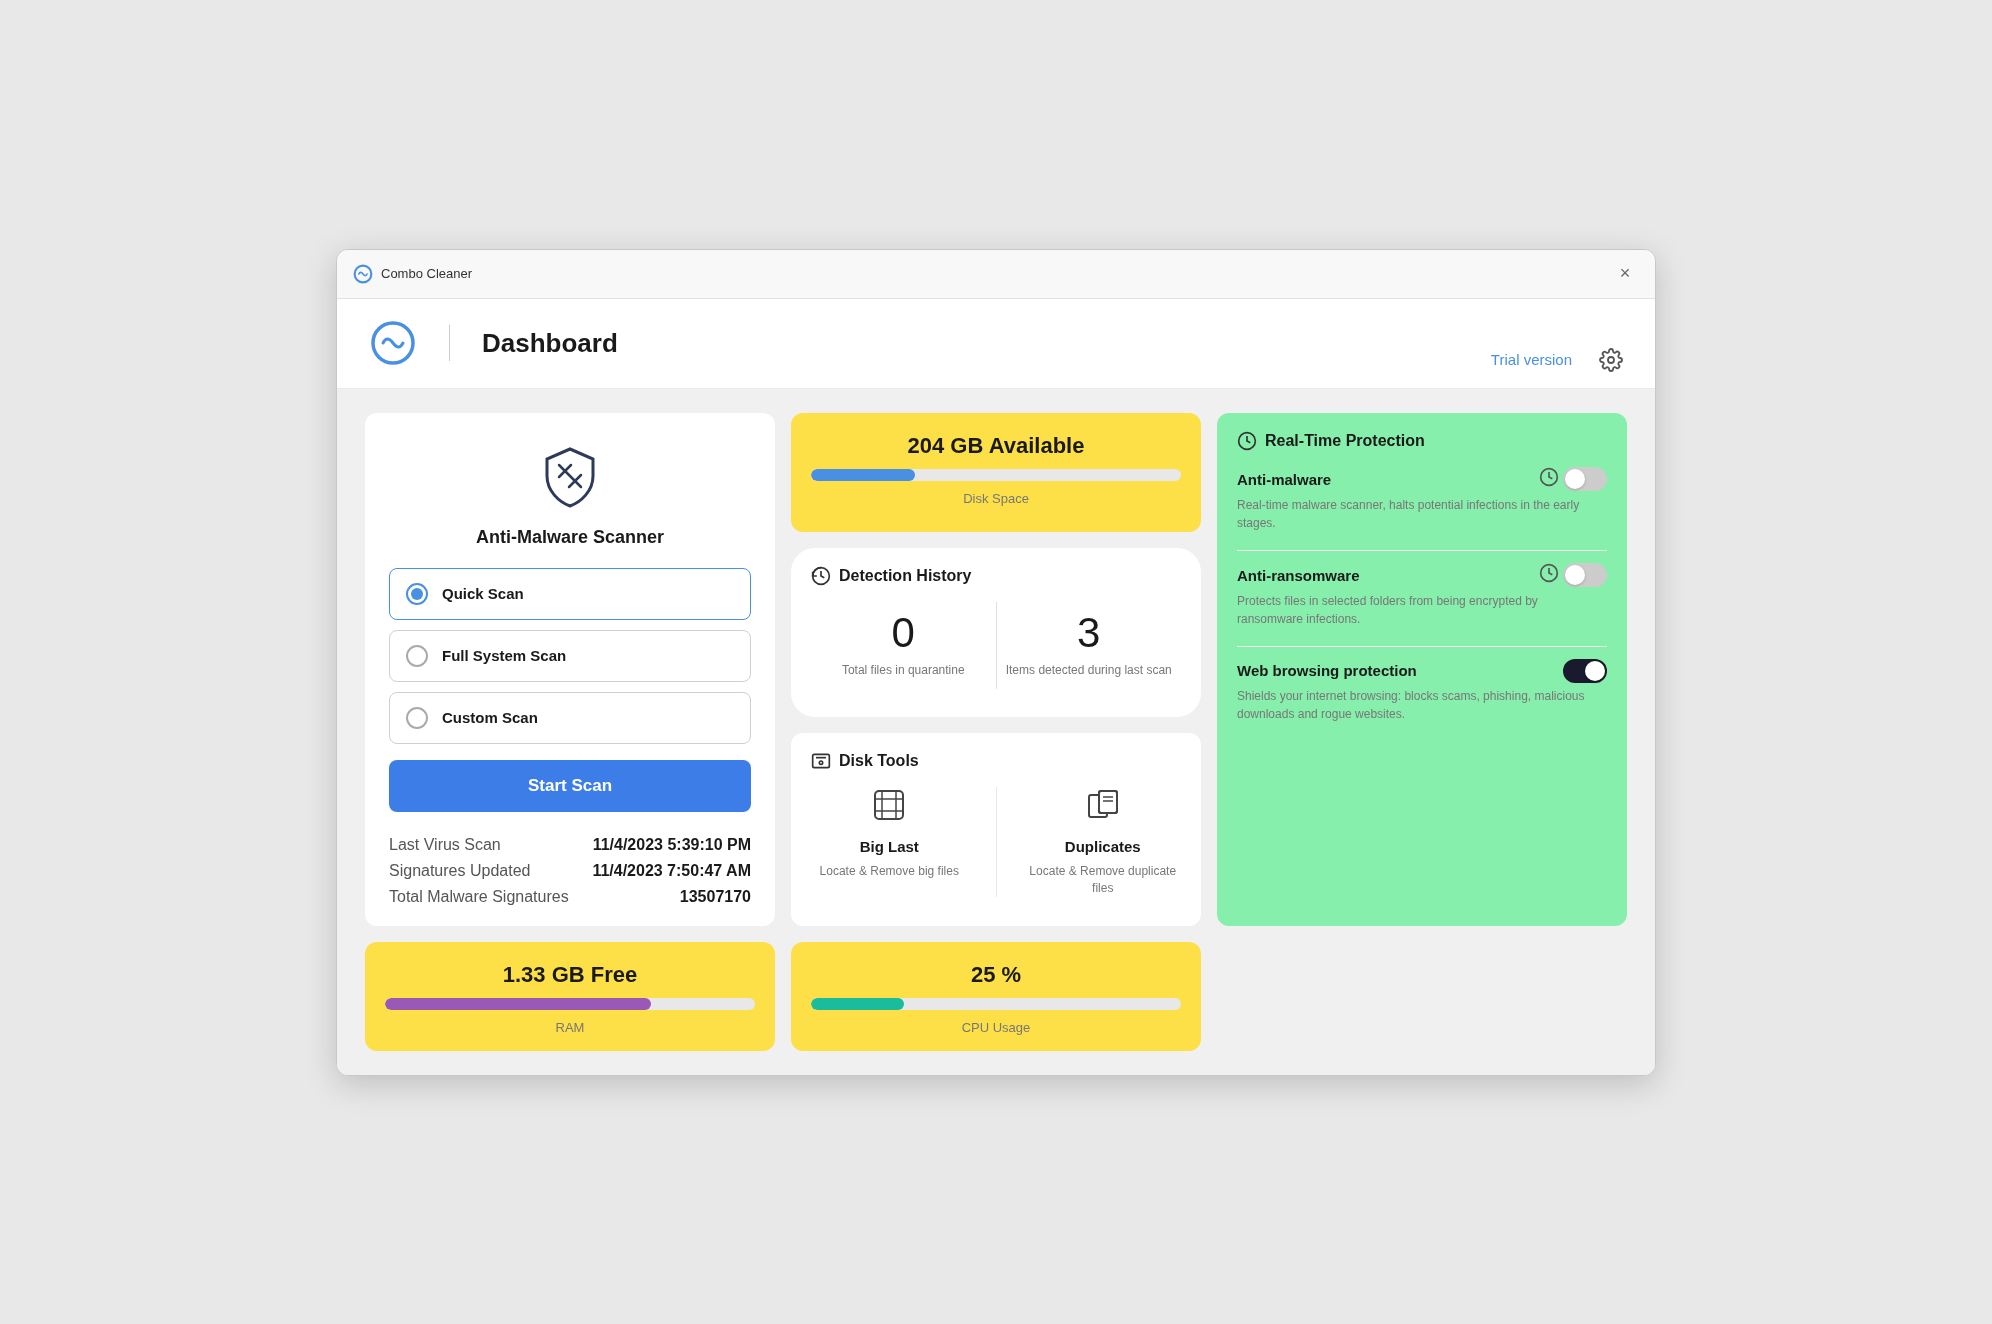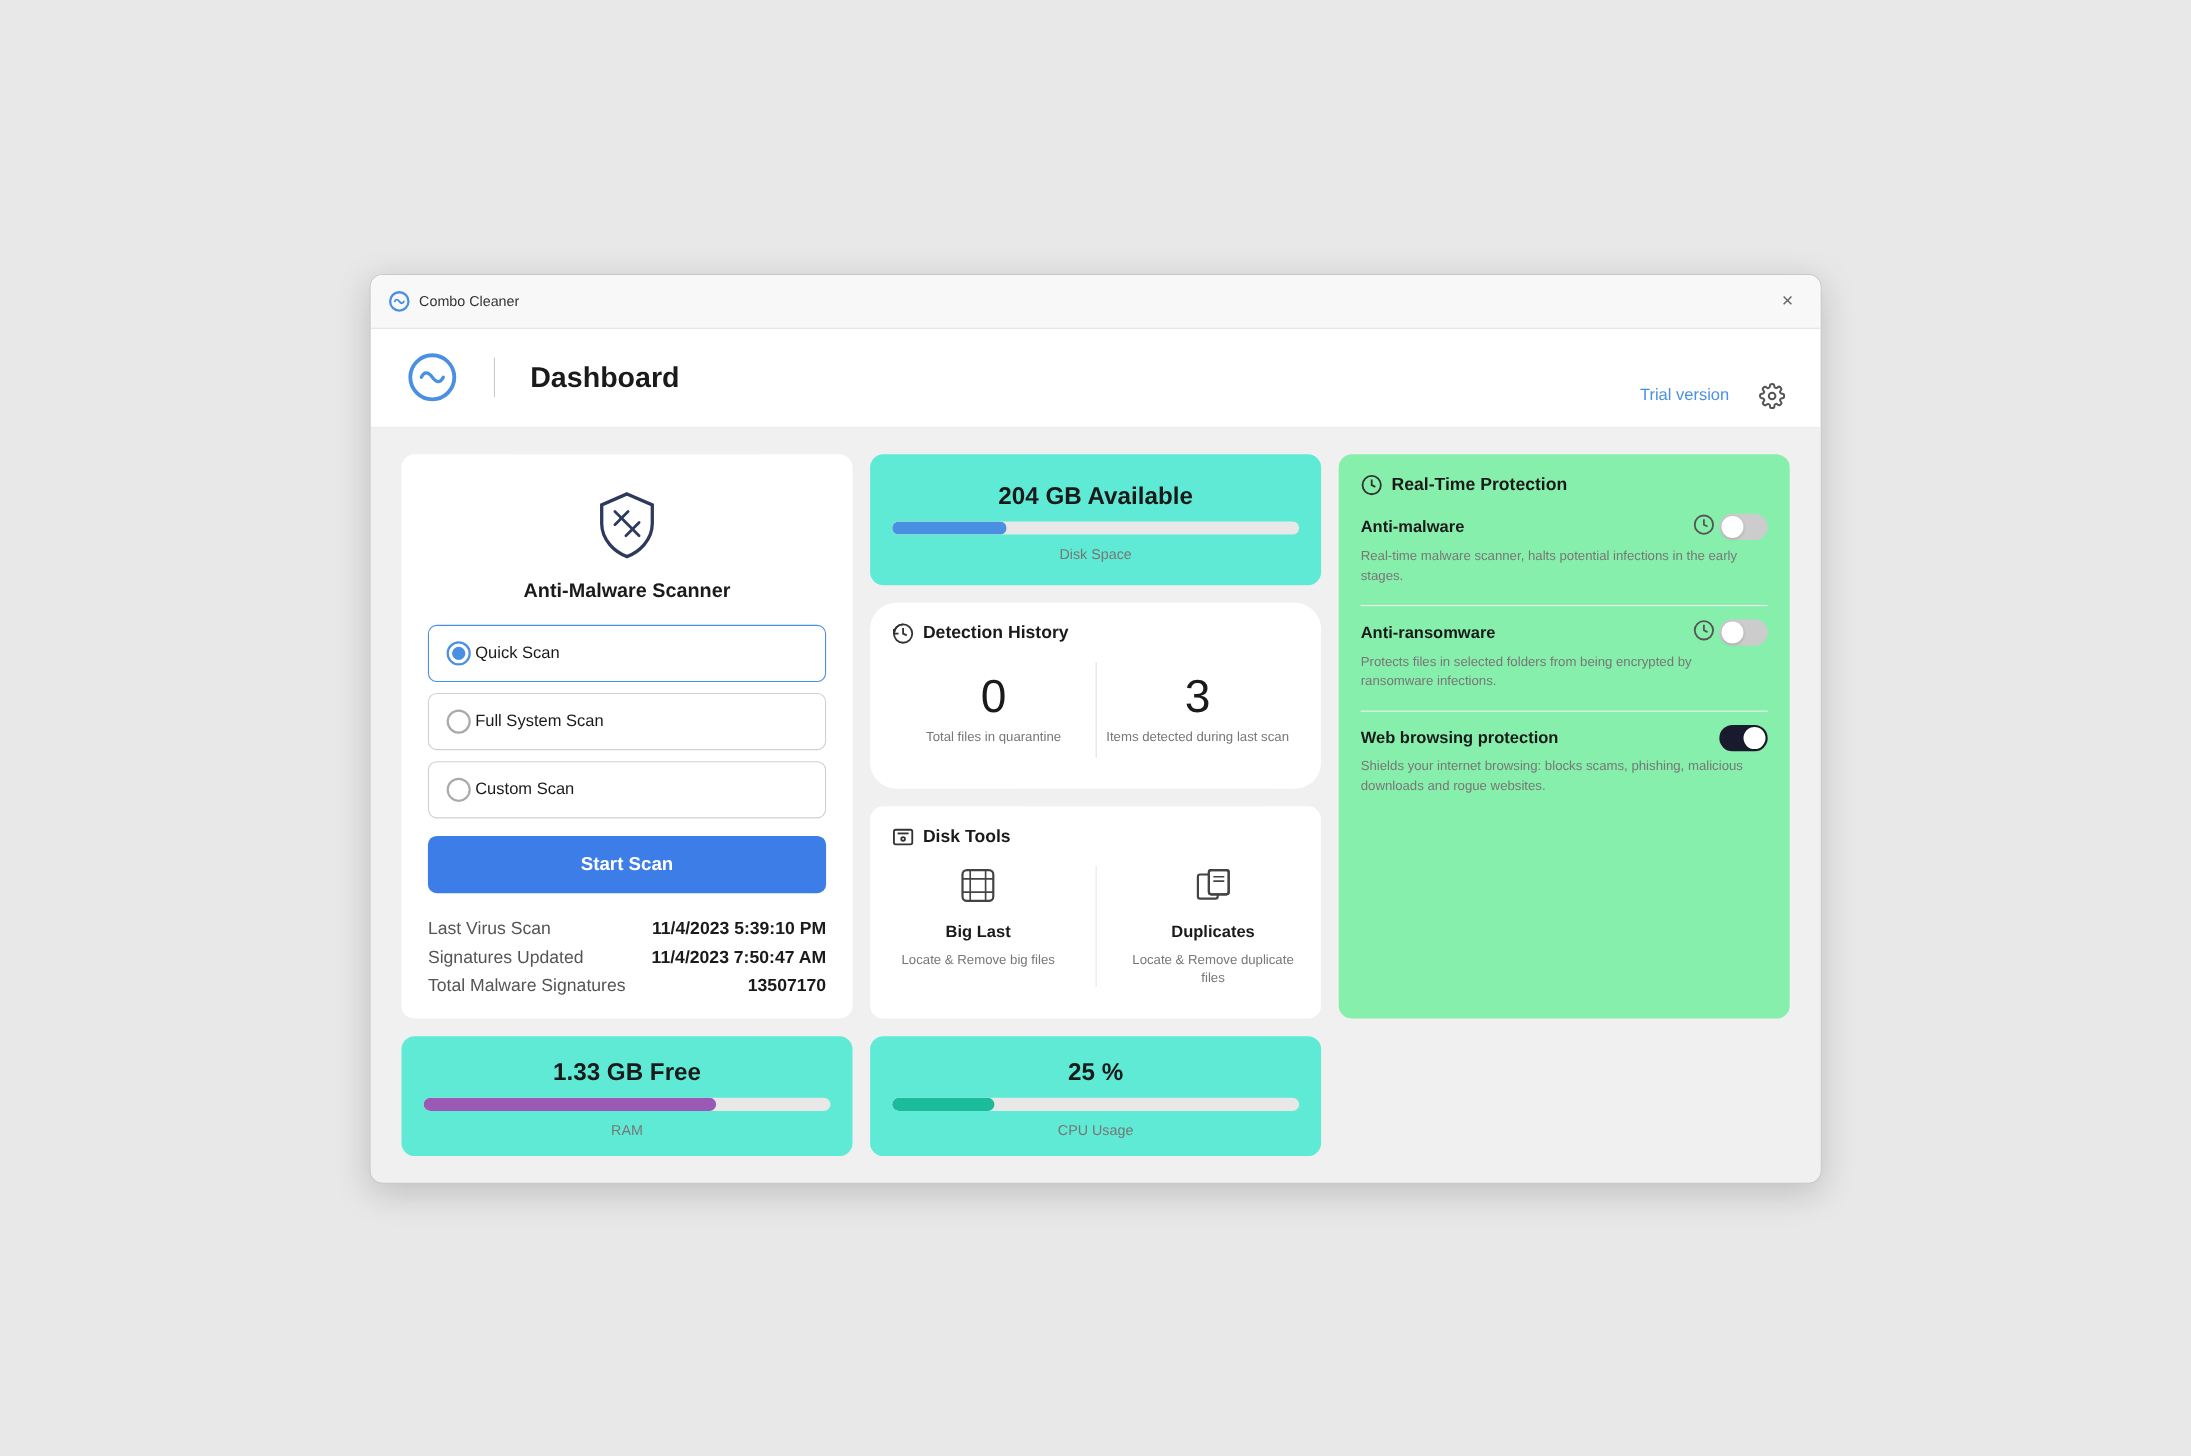--- a/index.html
+++ b/index.html
@@ -135,27 +135,27 @@
     }
     .scan-options {
       display: flex;
       flex-direction: column;
       gap: 10px;
       margin-bottom: 16px;
     }
     .scan-option {
       display: flex;
       align-items: center;
-      gap: 4px;
+      gap: 14px;
       padding: 14px 16px;
       border: 1.5px solid #d0d0d0;
       border-radius: 8px;
       cursor: pointer;
       font-size: 15px;
-      font-weight: 400;
+      font-weight: 700;
       color: #1a1a1a;
     }
     .scan-option.selected {
       border-color: #4a90e2;
       background: #fff;
     }
     .radio-outer {
       width: 22px;
       height: 22px;
       border-radius: 50%;
@@ -198,27 +198,26 @@
       font-size: 16px;
       color: #555;
     }
     .scan-info-row .value {
       font-weight: 700;
       color: #1a1a1a;
     }
 
     
     .stat-card {
-      background: #5eead4;
+      background: #fde047;
       border-radius: 12px;
       padding: 20px 20px 16px;
       display: flex;
       flex-direction: column;
       align-items: center;
-      justify-content: center;
     }
     .stat-value {
       font-size: 22px;
       font-weight: 700;
       color: #1a1a1a;
       margin-bottom: 10px;
     }
     .progress-bar-wrap {
       width: 100%;
       height: 12px;

